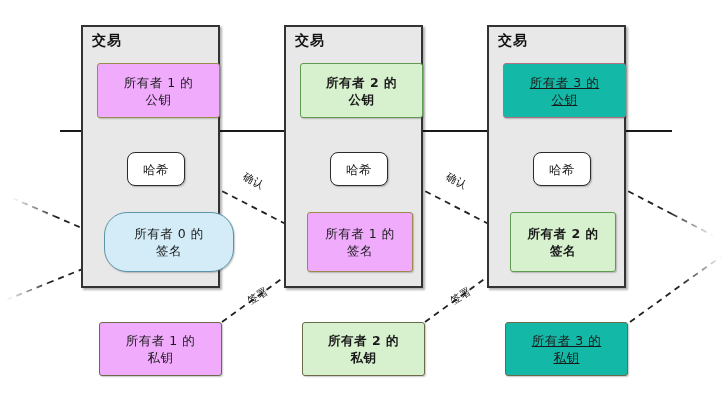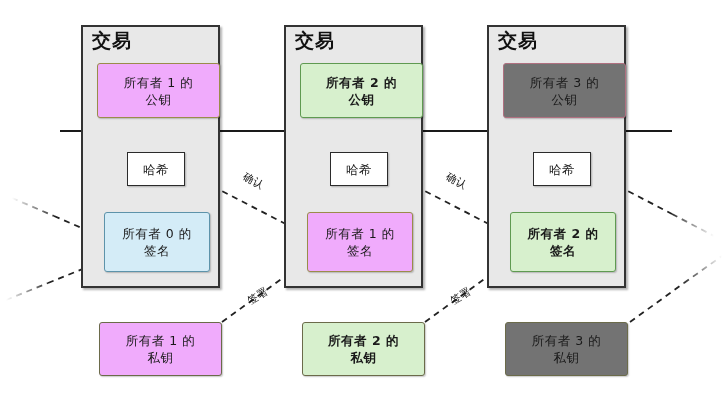--- a/index.html
+++ b/index.html
@@ -16,21 +16,21 @@
   .tx-block{
     position:absolute;
     background:#e8e8e8;
     border:2px solid #333333;
     box-sizing:border-box;
     box-shadow:2px 2px 2px rgba(0,0,0,0.30);
   }
   .tx-title{
     position:absolute;
     left:10px; top:6px;
-    font-size:19px;
+    font-size:14px;
     font-weight:bold;
     color:#111111;
     letter-spacing:1px;
     line-height:18px;
   }
   .nodebox{
     position:absolute;
     box-sizing:border-box;
     border:1px solid #6b6b4a;
     border-radius:3px;
@@ -39,23 +39,23 @@
     justify-content:center;
     text-align:center;
     font-size:12.5px;
     line-height:17px;
     color:#1a1a1a;
     letter-spacing:0.5px;
     box-shadow:1px 1px 1.5px rgba(0,0,0,0.22);
   }
   .fill-yellow{background:#f0abfc;border-color:#9a8c4a;}
   .fill-green{background:#d7f0cd;border-color:#5f9a51;font-weight:bold;}
-  .fill-pink{background:#737373;border-color:#b07080;}
+  .fill-pink{background:#14b8a6;border-color:#b07080;text-decoration:underline;}
   .fill-blue{background:#d4ecf7;border-color:#5d93aa;}
-  .fill-white{background:#ffffff;border-color:#2b2b2b;border-radius:0;box-shadow:1px 1px 1.5px rgba(0,0,0,0.25);}
+  .fill-white{background:#ffffff;border-color:#2b2b2b;border-radius:8px;box-shadow:1px 1px 1.5px rgba(0,0,0,0.25);}
 
   .privkey{
     position:absolute;
     box-sizing:border-box;
     border:1px solid #6b6b4a;
     display:flex;
     align-items:center;
     justify-content:center;
     text-align:center;
     font-size:12.5px;
@@ -172,21 +172,21 @@
     <div>
       <div>所有者 1 的</div>
       <div>公钥</div>
     </div>
   </div>
 
   <div class="nodebox fill-white" style="left:127px;top:152px;width:58px;height:34px;">
     <span>哈希</span>
   </div>
 
-  <div class="nodebox fill-blue" style="left:104px;top:212px;width:106px;height:60px;">
+  <div class="nodebox fill-blue" style="left:104px;top:212px;width:130px;height:60px;border-radius:23px;">
     <div>
       <div>所有者 0 的</div>
       <div>签名</div>
     </div>
   </div>
 
   <div class="tx-block" style="left:284px;top:25px;width:139px;height:263px;">
   </div>
   <div class="tx-title" style="left:295px;top:31px;">交易</div>
 

